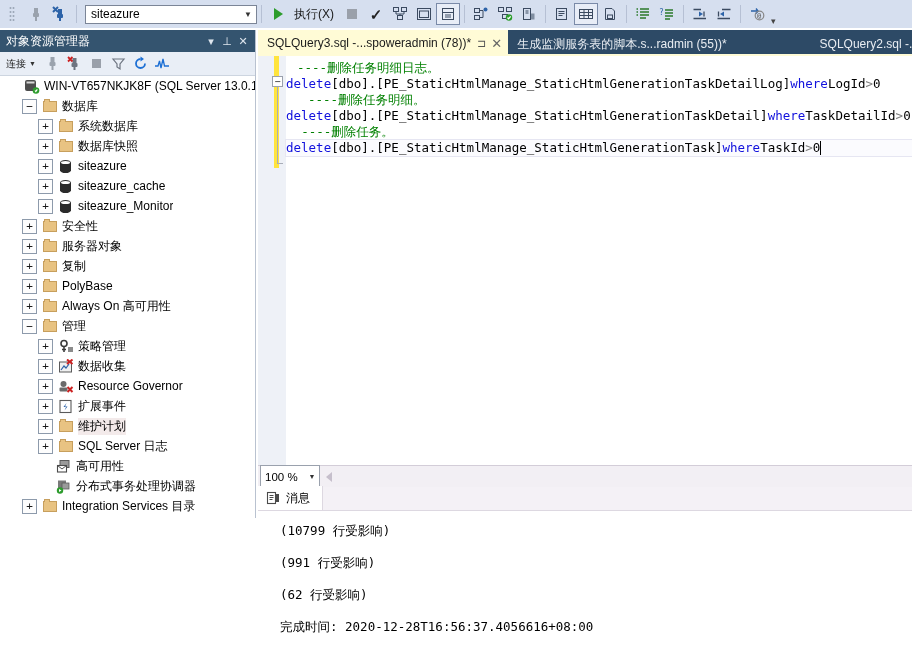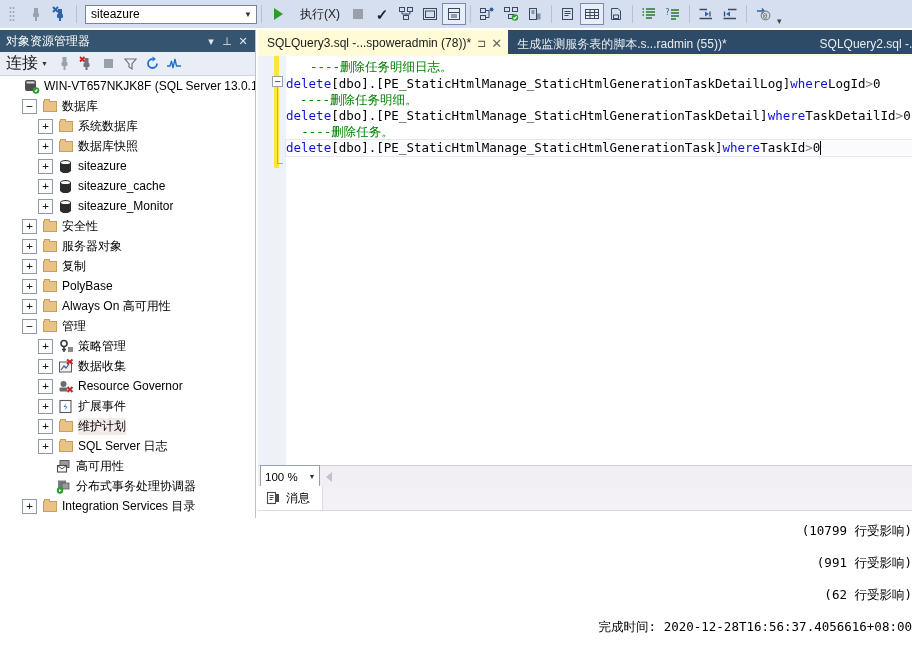--- a/index.html
+++ b/index.html
@@ -28,21 +28,21 @@
   }
   .tb-btn.framed { border: 1px solid #7a8aa8; background: #e8edf7; box-sizing: border-box; }
   .tb-dd {
     width: 172px; height: 19px; background: #ffffff;
     border: 1px solid #7b8597; box-sizing: border-box;
     display: flex; align-items: center; margin-left: 4px;
     font-size: 12px; position: relative; flex: none;
   }
   .tb-dd .val { padding-left: 5px; color: #000; flex: 1; overflow: hidden; white-space: nowrap; }
   .tb-dd .arr { width: 16px; text-align: center; font-size: 8px; color: #333; }
-  .exec-label { font-size: 12px; color: #1a1a1a; margin: 0 6px 0 10px; white-space: nowrap; flex: none; }
+  .exec-label { font-size: 12px; color: #1a1a1a; margin: 0 6px 0 4px; white-space: nowrap; flex: none; }
   .play-tri {
     width: 0; height: 0;
     border-left: 9px solid #2c9c2c;
     border-top: 6px solid transparent;
     border-bottom: 6px solid transparent;
   }
   .stop-sq { width: 10px; height: 10px; background: #9aa0aa; }
   .check-m { font-size: 15px; color: #222; line-height: 1; font-weight: bold; }
   .tb-overflow { font-size: 9px; color: #444; margin-left: 2px; align-self: flex-end; padding-bottom: 2px; }
   .tb-ico { display: block; }
@@ -77,21 +77,21 @@
     height: 22px; background: #34546f; color: #fff;
     display: flex; align-items: center; padding: 0 4px 0 6px;
     font-size: 12px; box-sizing: border-box;
   }
   .oe-title .t { flex: 1; white-space: nowrap; overflow: hidden; }
   .oe-title .ic { width: 16px; text-align: center; font-size: 11px; color: #dfe6ee; }
   .oe-tb {
     height: 24px; background: #e9eef6; display: flex; align-items: center;
     padding-left: 6px; box-sizing: border-box; border-bottom: 1px solid #cdd5e0;
   }
-  .oe-tb .conn { font-size: 16px; color: #1a1a1a; white-space: nowrap; }
+  .oe-tb .conn { font-size: 10px; color: #1a1a1a; white-space: nowrap; }
   .oe-tb .caret { font-size: 7px; margin: 0 6px 0 3px; color: #333; }
   .oe-tb .b { width: 22px; height: 20px; display: flex; align-items: center; justify-content: center; }
 
   .tree { position: absolute; left: 0; top: 46px; right: 0; bottom: 0; overflow: hidden; background:#fff; }
   .node {
     height: 20px; display: flex; align-items: center;
     font-size: 12px; white-space: nowrap; box-sizing: border-box;
   }
   .exp {
     width: 13px; height: 13px; flex: none;
@@ -192,21 +192,21 @@
     height: 24px; background: #ffffff; display: flex; align-items: center;
     padding: 0 12px 0 8px; font-size: 12px; box-sizing: border-box;
     border-right: 1px solid #ddd8e1; flex: none;
   }
   .res-body {
     position: absolute; left: 0; top: 24px; right: 0; bottom: 0;
     background: #fff; padding: 12px 0 0 22px; box-sizing: border-box;
   }
   .msg {
     font-family: "DejaVu Sans Mono", monospace; font-size: 12.5px;
-    color: #000; height: 32px; line-height: 16px; white-space: nowrap; text-align: right;
+    color: #000; height: 32px; line-height: 16px; white-space: nowrap;
   }
   .msg.last { height: auto; }
 </style>
 </head>
 <body>
 
 <div id="app">
 
   <div class="toolbar">
     <div class="tb-btn">
@@ -634,32 +634,32 @@
       </div>
   </div>
 
   <div class="editor">
     <div class="ed-gutter-pane"></div>
     <div class="ed-change"></div>
     <div class="fold-box">−</div>
     <div class="fold-line"></div>
     <div class="fold-foot"></div>
     <div class="ed-lines">
-        <div class="ln" style="padding-left: 24px; font-family: Liberation Mono, monospace;">
+        <div class="ln" style="padding-left: 11px;">
           <span class="cmt">----删除任务明细日志。</span>
         </div>
         <div class="ln">
           <span class="kw">delete </span>
           <span class="plain">[dbo].[PE_StaticHtmlManage_StaticHtmlGenerationTaskDetailLog] </span>
           <span class="kw">where </span>
           <span class="plain">LogId </span>
           <span class="op">&gt; </span>
           <span class="plain">0</span>
         </div>
-        <div class="ln" style="padding-left: 14px;">
+        <div class="ln" style="padding-left: 22px;">
           <span class="cmt">----删除任务明细。</span>
         </div>
         <div class="ln">
           <span class="kw">delete </span>
           <span class="plain">[dbo].[PE_StaticHtmlManage_StaticHtmlGenerationTaskDetail] </span>
           <span class="kw">where </span>
           <span class="plain">TaskDetailId </span>
           <span class="op">&gt;</span>
           <span class="plain">0</span>
         </div>

